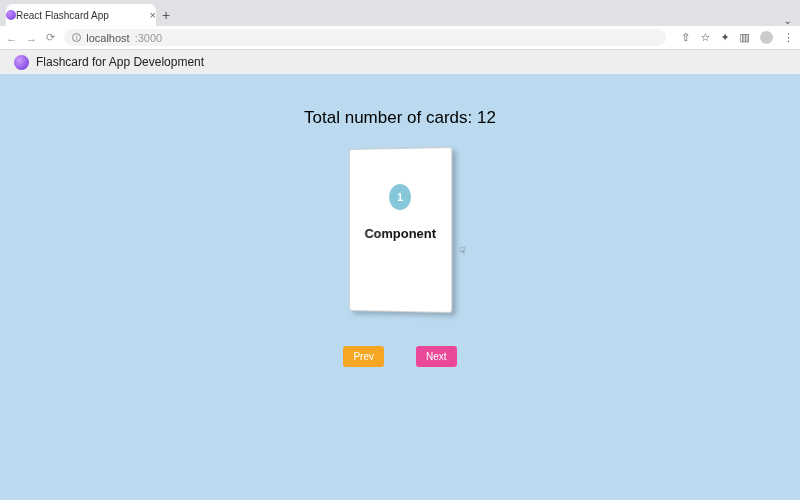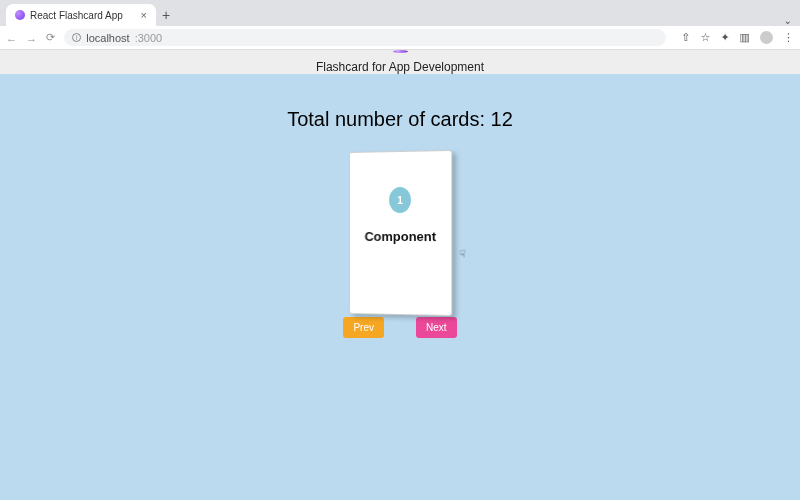--- a/index.html
+++ b/index.html
@@ -1,42 +1,42 @@
 <!DOCTYPE html>
 <html><head>
 <meta charset="utf-8">
 <style>
   * { box-sizing: border-box; margin: 0; padding: 0; }
   html, body { width: 800px; height: 500px; font-family: -apple-system, Helvetica, Arial, sans-serif; overflow: hidden; }
   
   .chrome { width: 100%; height: 500px; background: #fff; display: flex; flex-direction: column; }
   .tabbar { height: 26px; background: #dfe1e4; display: flex; align-items: flex-end; padding-top: 4px; }
-  .tab { background: #fff; height: 22px; width: 150px; border-radius: 7px 7px 0 0; margin-left: 6px; display: flex; align-items: center; padding: 0 9px; font-size: 10px; color: #333; gap: 5px; }
+  .tab { background: #fff; height: 22px; width: 150px; border-radius: 7px 7px 0 0; margin-left: 6px; display: flex; align-items: center; padding: 0 0; font-size: 10px; color: #333; }
   .tab .fav { width: 10px; height: 10px; border-radius: 50%; background: radial-gradient(circle at 30% 30%, #c18cff, #7b3fe4); flex: 0 0 auto; }
   .tab .title { flex: 1; white-space: nowrap; overflow: hidden; }
   .tab .x { font-size: 11px; color: #666; }
   .newtab { width: 20px; text-align: center; color: #555; font-size: 14px; line-height: 22px; }
   .chev { margin-left: auto; margin-right: 8px; color: #555; font-size: 10px; }
   .addr { height: 24px; background: #fff; border-bottom: 1px solid #ddd; display: flex; align-items: center; padding: 0 6px; gap: 9px; font-size: 11px; color: #5a5a5a; }
   .addr .nav { color: #8a8a8a; }
   .urlbox { flex: 1; height: 17px; background: #f1f3f4; border-radius: 9px; display: flex; align-items: center; padding: 7px 8px; gap: 5px; color: #555; }
   .urlbox .info { width: 9px; height: 9px; border: 1px solid #888; border-radius: 50%; display: inline-flex; align-items: center; justify-content: center; font-size: 7px; color: #888; }
   .right-icons { display: flex; gap: 10px; align-items: center; margin-left: 6px; color: #555; font-size: 11px; }
   .right-icons .avatar { width: 13px; height: 13px; border-radius: 50%; background: #ccc; display: inline-block; }
   
-  .appbar { height: 24px; background: #eeeeee; display: flex; align-items: center; padding: 0 14px; gap: 7px; font-size: 12px; color: #222; flex-direction: column; }
+  .appbar { height: 24px; background: #eeeeee; display: flex; align-items: center; padding: 0 14px; gap: 7px; font-size: 12px; color: #222; }
   .appbar .logo { width: 15px; height: 15px; border-radius: 50%; background: radial-gradient(circle at 35% 35%, #d09cff, #6b2fd4); }
   
   .page { flex: 1; background: #bbdaf0; display: flex; flex-direction: column; align-items: center; }
-  .count { margin-top: 34px; font-size: 20px; font-weight: 500; color: #000; }
+  .count { margin-top: 34px; font-size: 17px; font-weight: 500; color: #000; }
   .card { margin-top: 20px; width: 104px; height: 164px; background: #fff; border: 1px solid #cfcfcf; border-radius: 3px; box-shadow: 4px 3px 5px rgba(0,0,0,0.22); transform: perspective(500px) rotateY(-7deg); display: flex; flex-direction: column; align-items: center; padding-top: 35px; position: relative; }
   .badge { width: 22px; height: 26px; border-radius: 50%; background: #86c8d9; color: #fff; font-size: 10px; font-weight: 600; display: flex; align-items: center; justify-content: center; }
   .word { margin-top: 16px; font-size: 13px; font-weight: 700; color: #111; }
   .cursor { position: absolute; right: -14px; top: 96px; font-size: 10px; color: #333; }
-  .btns { margin-top: 2px; display: flex; gap: 32px; }
+  .btns { margin-top: 34px; display: flex; gap: 32px; }
   .btn { border: none; border-radius: 3px; color: #fff; font-size: 10px; padding: 5px 10px; cursor: pointer; }
   .prev { background: #f5a623; }
   .next { background: #ec4899; }
 </style>
 </head>
 <body>
 
 <div class="chrome">
   <div class="tabbar">
     <div class="tab">

